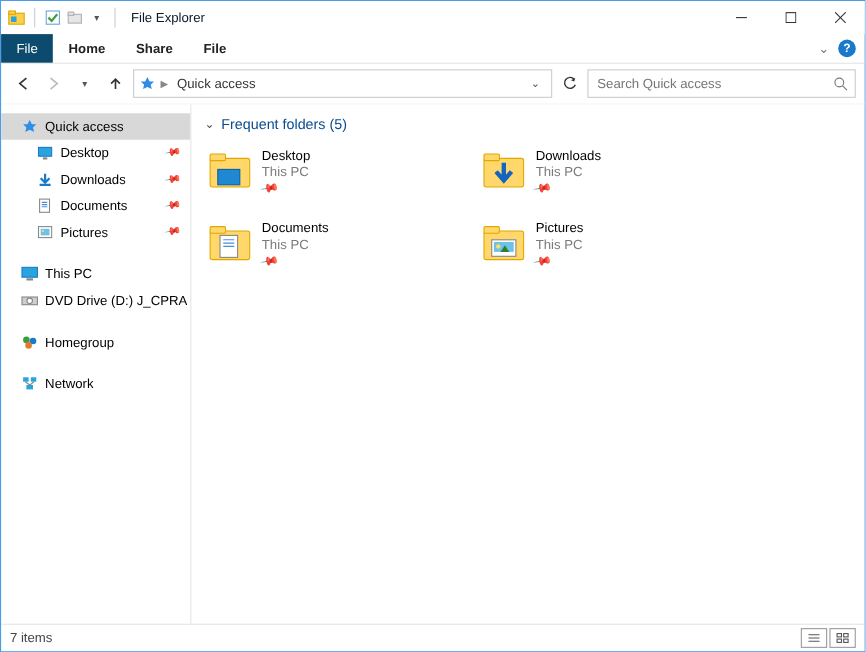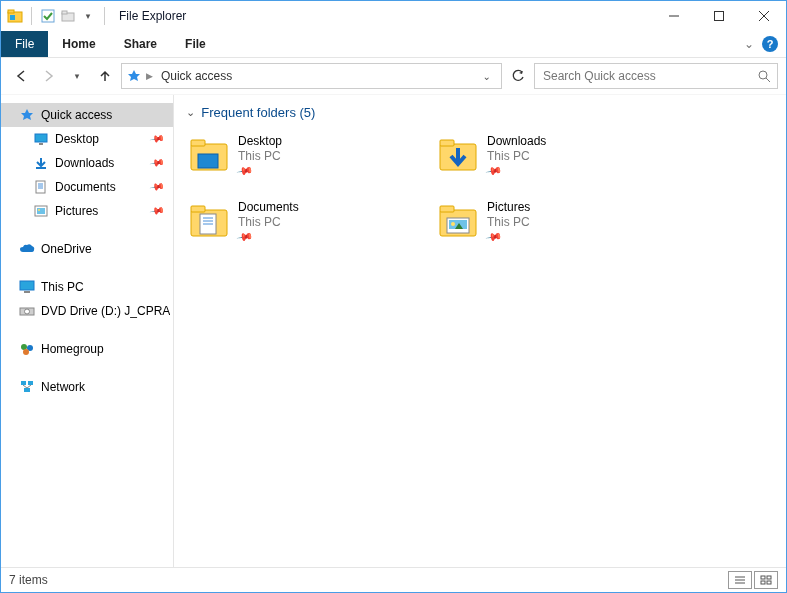--- a/index.html
+++ b/index.html
@@ -215,30 +215,20 @@
               </svg>
             </span>
           <span class="label">Pictures</span>
           <span class="pin">📌</span>
         </div>
       </div>
       <div class="group">
         <div class="nav-item">
           <span class="nav-icon">
               <svg width="16" height="14">
-                <path d="M4 10 Q1 10 1 7 Q1 5 4 5 Q5 2 8 3 Q11 1 13 4 Q16 5 15 8 Q15 10 12 10 Z" fill="#1979ca"></path>
-              </svg>
-            </span>
-          <span class="label">OneDrive</span>
-        </div>
-      </div>
-      <div class="group">
-        <div class="nav-item">
-          <span class="nav-icon">
-              <svg width="16" height="14">
                 <rect x="1" y="1" width="14" height="9" fill="#29a4dd" stroke="#1979ca"></rect>
                 <rect x="5" y="11" width="6" height="2" fill="#888"></rect>
               </svg>
             </span>
           <span class="label">This PC</span>
         </div>
         <div class="nav-item">
           <span class="nav-icon">
               <svg width="16" height="14">
                 <rect x="1" y="4" width="14" height="7" fill="#cfcfcf" stroke="#888"></rect>

